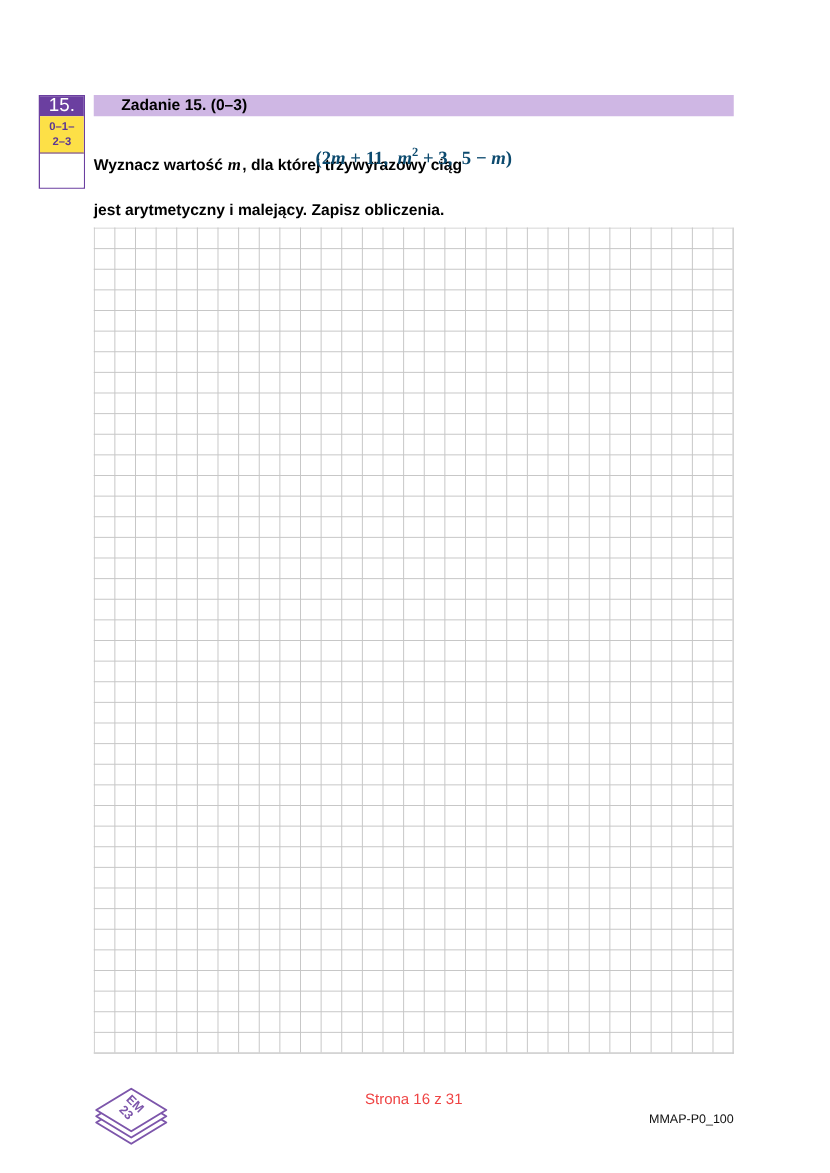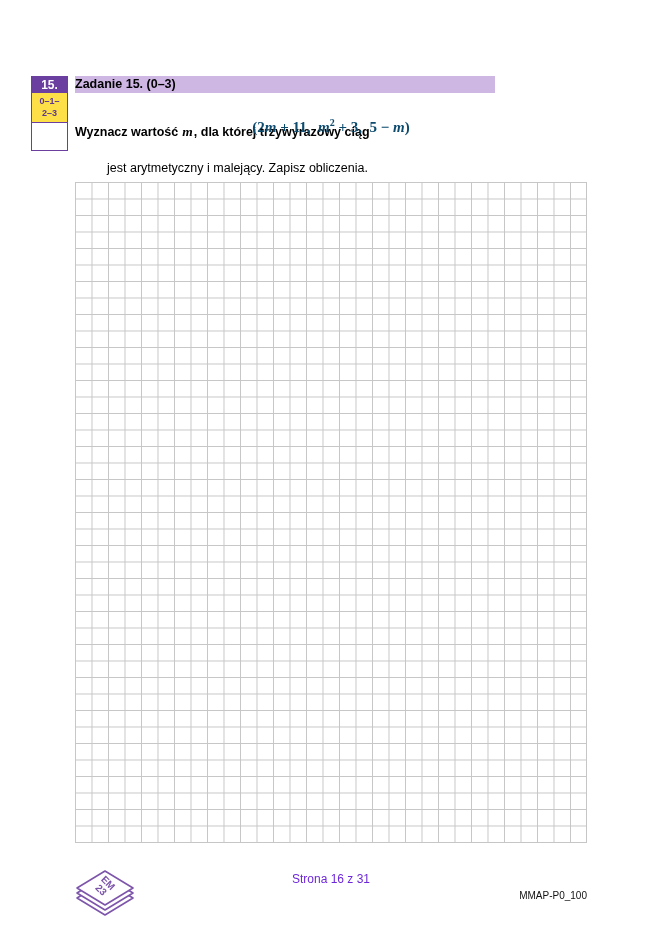--- a/index.html
+++ b/index.html
@@ -18,22 +18,22 @@
     position: absolute;
     left: 31px; top: 76px;
     width: 37px;
     border: 1px solid #6b3fa0;
     box-sizing: border-box;
     background: #ffffff;
   }
   .score-num {
     background: #6b3fa0;
     color: #ffffff;
-    font-size: 12px;
-    font-weight: bold;
+    font-size: 15px;
+    font-weight: normal;
     text-align: center;
     height: 16px;
     line-height: 16px;
   }
   .score-pts {
     background: #fde047;
     color: #5b3694;
     font-size: 9px;
     font-weight: bold;
     text-align: center;
@@ -41,24 +41,24 @@
     line-height: 12px;
     border-bottom: 1px solid #6b3fa0;
   }
   .score-pts span { display: block; }
   .score-empty { height: 27px; background: #ffffff; }
 
   
   .task-header {
     position: absolute;
     left: 75px; top: 76px;
-    width: 420px; height: 17px;
+    width: 512px; height: 17px;
     background: #cfb7e4;
     box-sizing: border-box;
-    padding-left: 0;
+    padding-left: 22px;
     font-size: 12.5px;
     font-weight: bold;
     line-height: 17px;
     color: #000000;
   }
 
   .q-line1 {
     position: absolute;
     left: 75px; top: 111px;
     width: 512px;
@@ -89,23 +89,22 @@
     font-size: 10px;
     vertical-align: super;
     line-height: 0;
   }
 
   .q-line2 {
     position: absolute;
     left: 75px; top: 148px;
     width: 512px;
     font-size: 12.5px;
-    font-weight: normal;
+    font-weight: bold;
     color: #000000;
-    margin-left: 32px;
   }
 
   
   .grid-area {
     position: absolute;
     left: 75px; top: 182px;
     width: 511px; height: 660px;
     background-image:
       linear-gradient(to right, #c6c6c6 1px, transparent 1px),
       linear-gradient(to bottom, #c6c6c6 1px, transparent 1px);
@@ -125,21 +124,21 @@
     font-weight: bold;
     font-size: 10px;
     fill: #7d56ab;
   }
   .page-num {
     position: absolute;
     left: 75px; top: 872px;
     width: 512px;
     text-align: center;
     font-size: 12px;
-    color: #6d28d9;
+    color: #ef4444;
   }
   .doc-code {
     position: absolute;
     left: 75px; top: 890px;
     width: 512px;
     text-align: right;
     font-size: 10px;
     font-weight: normal;
     color: #111111;
   }

